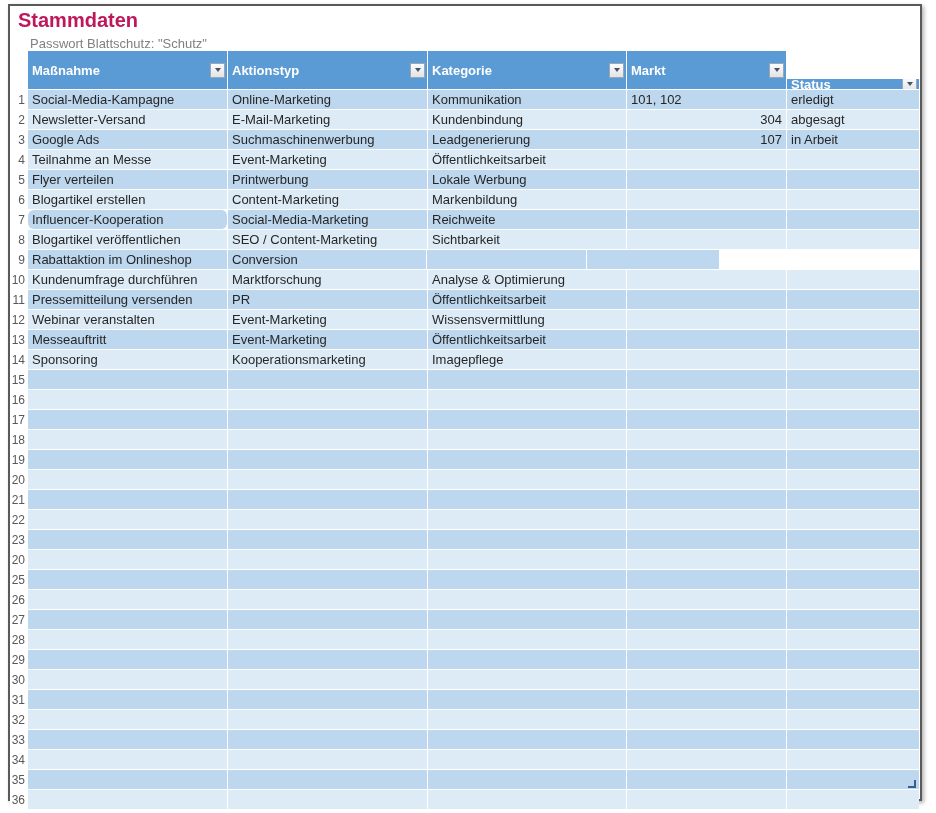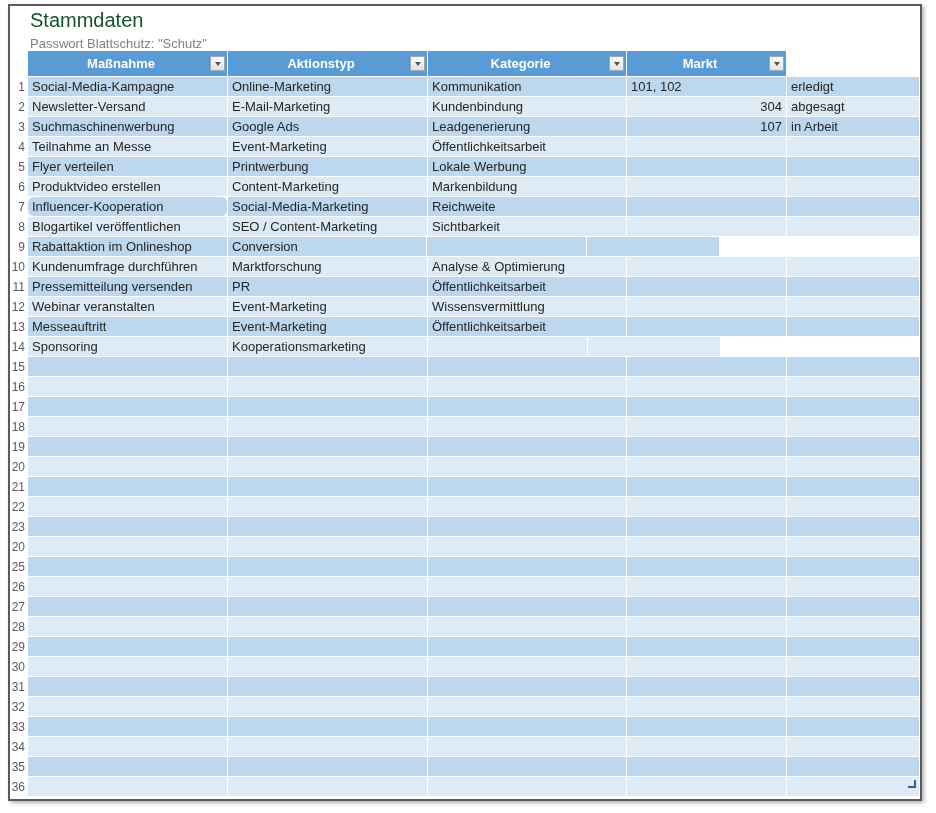--- a/index.html
+++ b/index.html
@@ -7,33 +7,33 @@
     width:936px;height:813px;position:relative;background:#ffffff;
     font-family:"Liberation Sans", sans-serif;
     -webkit-font-smoothing:antialiased;
   }
   .frame{
     position:absolute;left:8px;top:4px;width:914px;height:797px;
     border:2px solid #5a5a5a;background:#ffffff;box-sizing:border-box;
     box-shadow:2px 2px 4px rgba(0,0,0,0.30);
   }
   .title{
-    position:absolute;left:20px;top:3px;
-    font-size:20px;font-weight:normal;color:#14532d;letter-spacing:0;
+    position:absolute;left:8px;top:3px;
+    font-size:20px;font-weight:bold;color:#be185d;letter-spacing:0;
     white-space:nowrap;
   }
   .subtitle{
     position:absolute;left:20px;top:30px;
     font-size:13px;color:#808080;white-space:nowrap;
   }
   .table-wrap{
     position:absolute;left:0px;top:45px;width:909px;height:741px;
   }
   .trow{display:flex;height:20px;box-sizing:border-box;border-bottom:1px solid #ffffff;}
-  .trow.thead{height:26px;text-align:center;}
+  .trow.thead{height:39px;}
   .rownum{
     flex:0 0 18px;width:18px;box-sizing:border-box;
     font-size:12px;color:#595959;background:#ffffff;
     display:flex;align-items:center;justify-content:flex-end;
     padding-right:3px;
   }
   .thead .rownum{background:#ffffff;}
   .hcell{
     background:var(--header-bg,#5B9BD5);color:var(--header-text,#ffffff);
     font-weight:bold;font-size:13px;
@@ -123,22 +123,22 @@
       <div class="trow band-even">
         <div class="rownum">2</div>
         <div class="cell" style="width: 200px; flex: 0 0 200px;">Newsletter-Versand</div>
         <div class="cell" style="width: 200px; flex: 0 0 200px;">E-Mail-Marketing</div>
         <div class="cell" style="width: 199px; flex: 0 0 199px;">Kundenbindung</div>
         <div class="cell right" style="width: 160px; flex: 0 0 160px;">304</div>
         <div class="cell" style="width: 132px; flex: 0 0 132px;">abgesagt</div>
       </div>
       <div class="trow band-odd">
         <div class="rownum">3</div>
+        <div class="cell" style="width: 200px; flex: 0 0 200px;">Google Ads</div>
         <div class="cell" style="width: 200px; flex: 0 0 200px;">Suchmaschinenwerbung</div>
-        <div class="cell" style="width: 200px; flex: 0 0 200px;">Google Ads</div>
         <div class="cell" style="width: 199px; flex: 0 0 199px;">Leadgenerierung</div>
         <div class="cell right" style="width: 160px; flex: 0 0 160px;">107</div>
         <div class="cell" style="width: 132px; flex: 0 0 132px;">in Arbeit</div>
       </div>
       <div class="trow band-even">
         <div class="rownum">4</div>
         <div class="cell" style="width: 200px; flex: 0 0 200px;">Teilnahme an Messe</div>
         <div class="cell" style="width: 200px; flex: 0 0 200px;">Event-Marketing</div>
         <div class="cell" style="width: 199px; flex: 0 0 199px;">Öffentlichkeitsarbeit</div>
         <div class="cell" style="width: 160px; flex: 0 0 160px;"></div>
@@ -147,21 +147,21 @@
       <div class="trow band-odd">
         <div class="rownum">5</div>
         <div class="cell" style="width: 200px; flex: 0 0 200px;">Flyer verteilen</div>
         <div class="cell" style="width: 200px; flex: 0 0 200px;">Printwerbung</div>
         <div class="cell" style="width: 199px; flex: 0 0 199px;">Lokale Werbung</div>
         <div class="cell" style="width: 160px; flex: 0 0 160px;"></div>
         <div class="cell" style="width: 132px; flex: 0 0 132px;"></div>
       </div>
       <div class="trow band-even">
         <div class="rownum">6</div>
-        <div class="cell" style="width: 200px; flex: 0 0 200px;">Produktvideo erstellen</div>
+        <div class="cell" style="width: 200px; flex: 0 0 200px;">Blogartikel erstellen</div>
         <div class="cell" style="width: 200px; flex: 0 0 200px;">Content-Marketing</div>
         <div class="cell" style="width: 199px; flex: 0 0 199px;">Markenbildung</div>
         <div class="cell" style="width: 160px; flex: 0 0 160px;"></div>
         <div class="cell" style="width: 132px; flex: 0 0 132px;"></div>
       </div>
       <div class="trow band-odd">
         <div class="rownum">7</div>
         <div class="cell" style="width: 200px; flex: 0 0 200px; border-radius: 6px;">Influencer-Kooperation</div>
         <div class="cell" style="width: 200px; flex: 0 0 200px;">Social-Media-Marketing</div>
         <div class="cell" style="width: 199px; flex: 0 0 199px;">Reichweite</div>
@@ -212,20 +212,21 @@
         <div class="cell" style="width: 200px; flex: 0 0 200px;">Messeauftritt</div>
         <div class="cell" style="width: 200px; flex: 0 0 200px;">Event-Marketing</div>
         <div class="cell" style="width: 199px; flex: 0 0 199px;">Öffentlichkeitsarbeit</div>
         <div class="cell" style="width: 160px; flex: 0 0 160px;"></div>
         <div class="cell" style="width: 132px; flex: 0 0 132px;"></div>
       </div>
       <div class="trow band-even">
         <div class="rownum">14</div>
         <div class="cell" style="width: 200px; flex: 0 0 200px;">Sponsoring</div>
         <div class="cell" style="width: 200px; flex: 0 0 200px;">Kooperationsmarketing</div>
+        <div class="cell" style="width: 199px; flex: 0 0 199px;">Imagepflege</div>
         <div class="cell" style="width: 160px; flex: 0 0 160px;"></div>
         <div class="cell" style="width: 132px; flex: 0 0 132px;"></div>
       </div>
       <div class="trow band-odd">
         <div class="rownum">15</div>
         <div class="cell" style="width: 200px; flex: 0 0 200px;"></div>
         <div class="cell" style="width: 200px; flex: 0 0 200px;"></div>
         <div class="cell" style="width: 199px; flex: 0 0 199px;"></div>
         <div class="cell" style="width: 160px; flex: 0 0 160px;"></div>
         <div class="cell" style="width: 132px; flex: 0 0 132px;"></div>

